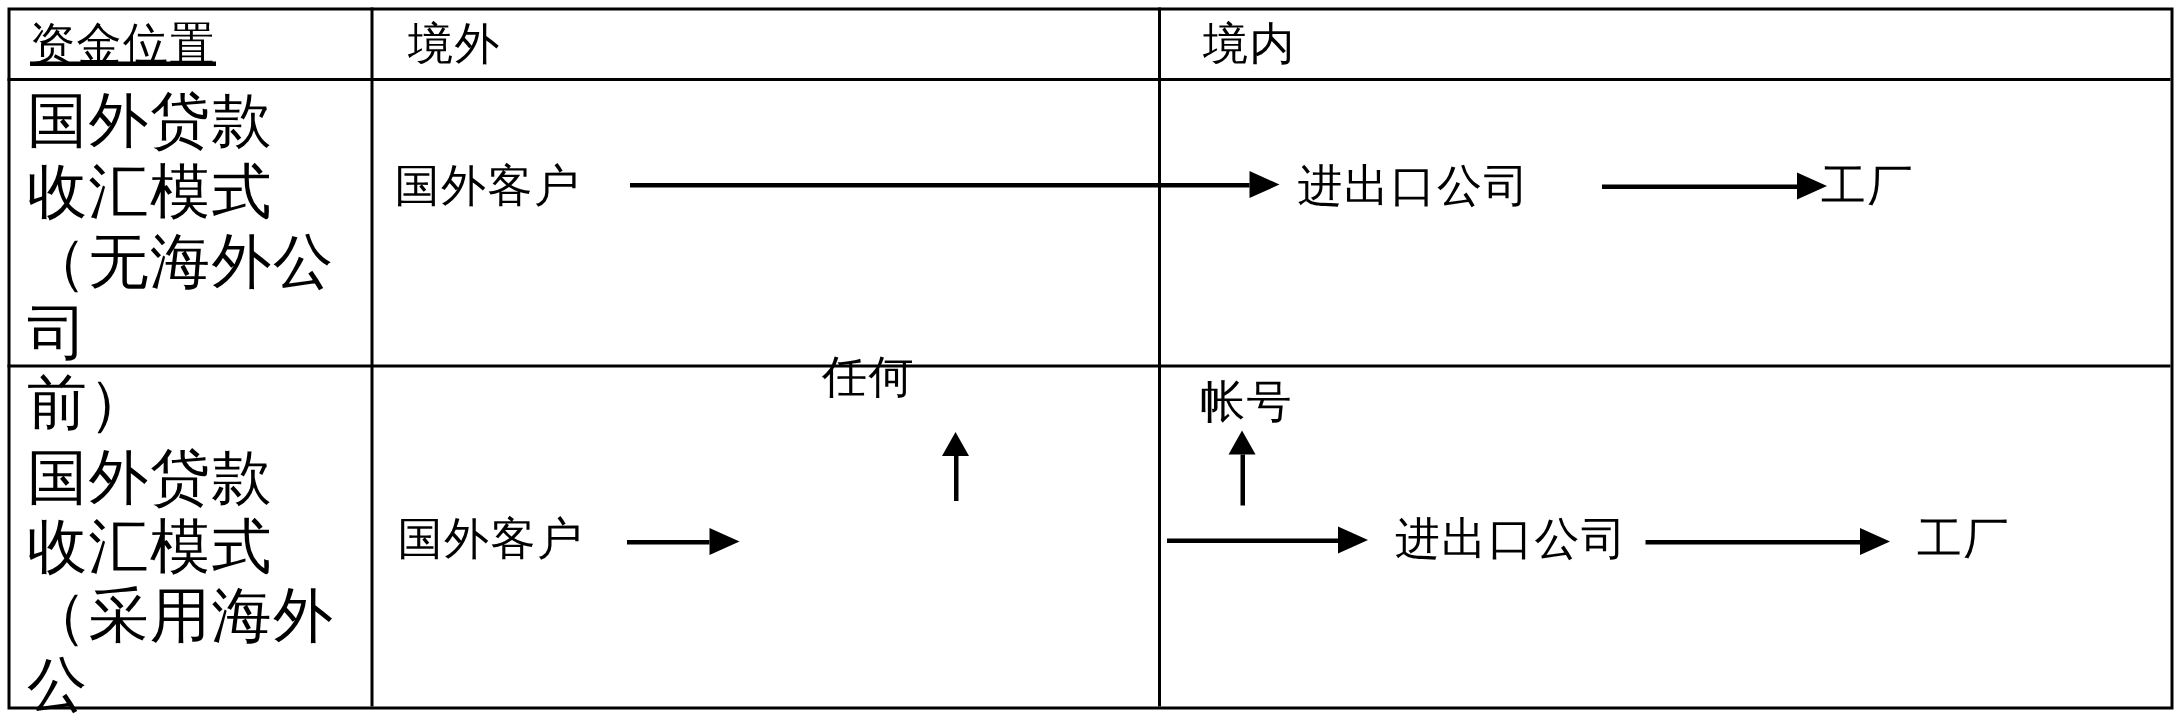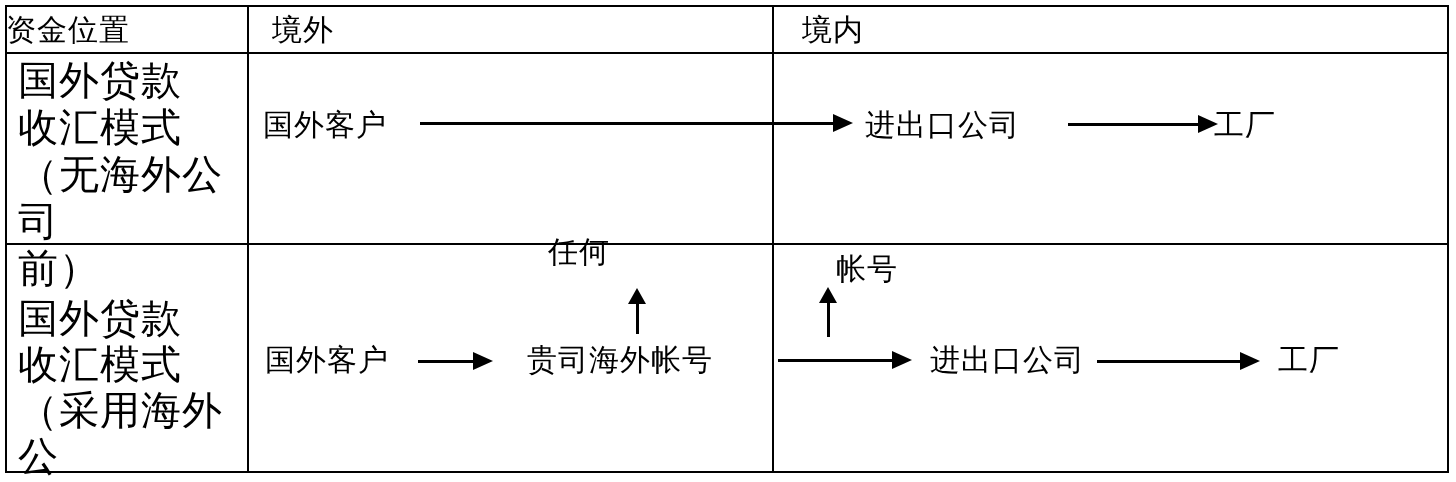--- a/index.html
+++ b/index.html
@@ -47,21 +47,21 @@
 <body>
 
 <div class="canvas">
 
   <div class="frame"></div>
   <div class="vline" style="left:247px;"></div>
   <div class="vline" style="left:772px;"></div>
   <div class="hline" style="top:52px;"></div>
   <div class="hline" style="top:243px;"></div>
 
-  <div class="txt" style="left:6px; top:12px;">资金位置</div>
+  <div class="txt" style="left:20px; top:12px;text-decoration:underline;">资金位置</div>
   <div class="txt" style="left:272px; top:12px;">境外</div>
   <div class="txt" style="left:802px; top:12px;text-align:right;">境内</div>
 
   <div class="label-block lb1" style="left:18px; top:57px; width:220px;">国外贷款
 收汇模式
 （无海外公司
 前）</div>
 
   <div class="txt" style="left:263px; top:107px;">国外客户</div>
   <div class="arr-r" style="left:420px; top:122px; width:413px;"></div>
@@ -72,23 +72,22 @@
   <div class="label-block lb2" style="left:18px; top:296px; width:220px;">国外贷款
 收汇模式
 （采用海外公
 司业务后）</div>
 
   <div class="txt" style="left:548px; top:234px;">任何</div>
   <div class="arr-u" style="left:636px; top:304px; height:30px;"></div>
 
   <div class="txt" style="left:265px; top:342px;">国外客户</div>
   <div class="arr-r" style="left:418px; top:360px; width:55px;"></div>
-  <div class="txt" style="left:527px; top:342px;">贵司海外帐号</div>
 
-  <div class="txt" style="left:836px; top:251px;">帐号</div>
+  <div class="txt" style="left:800px; top:251px;">帐号</div>
   <div class="arr-u" style="left:827px; top:303px; height:34px;"></div>
 
   <div class="arr-r" style="left:778px; top:359px; width:114px;"></div>
   <div class="txt" style="left:930px; top:342px;">进出口公司</div>
   <div class="arr-r" style="left:1097px; top:360px; width:143px;"></div>
   <div class="txt" style="left:1278px; top:342px;">工厂</div>
 
 </div>
 
 </body></html>

